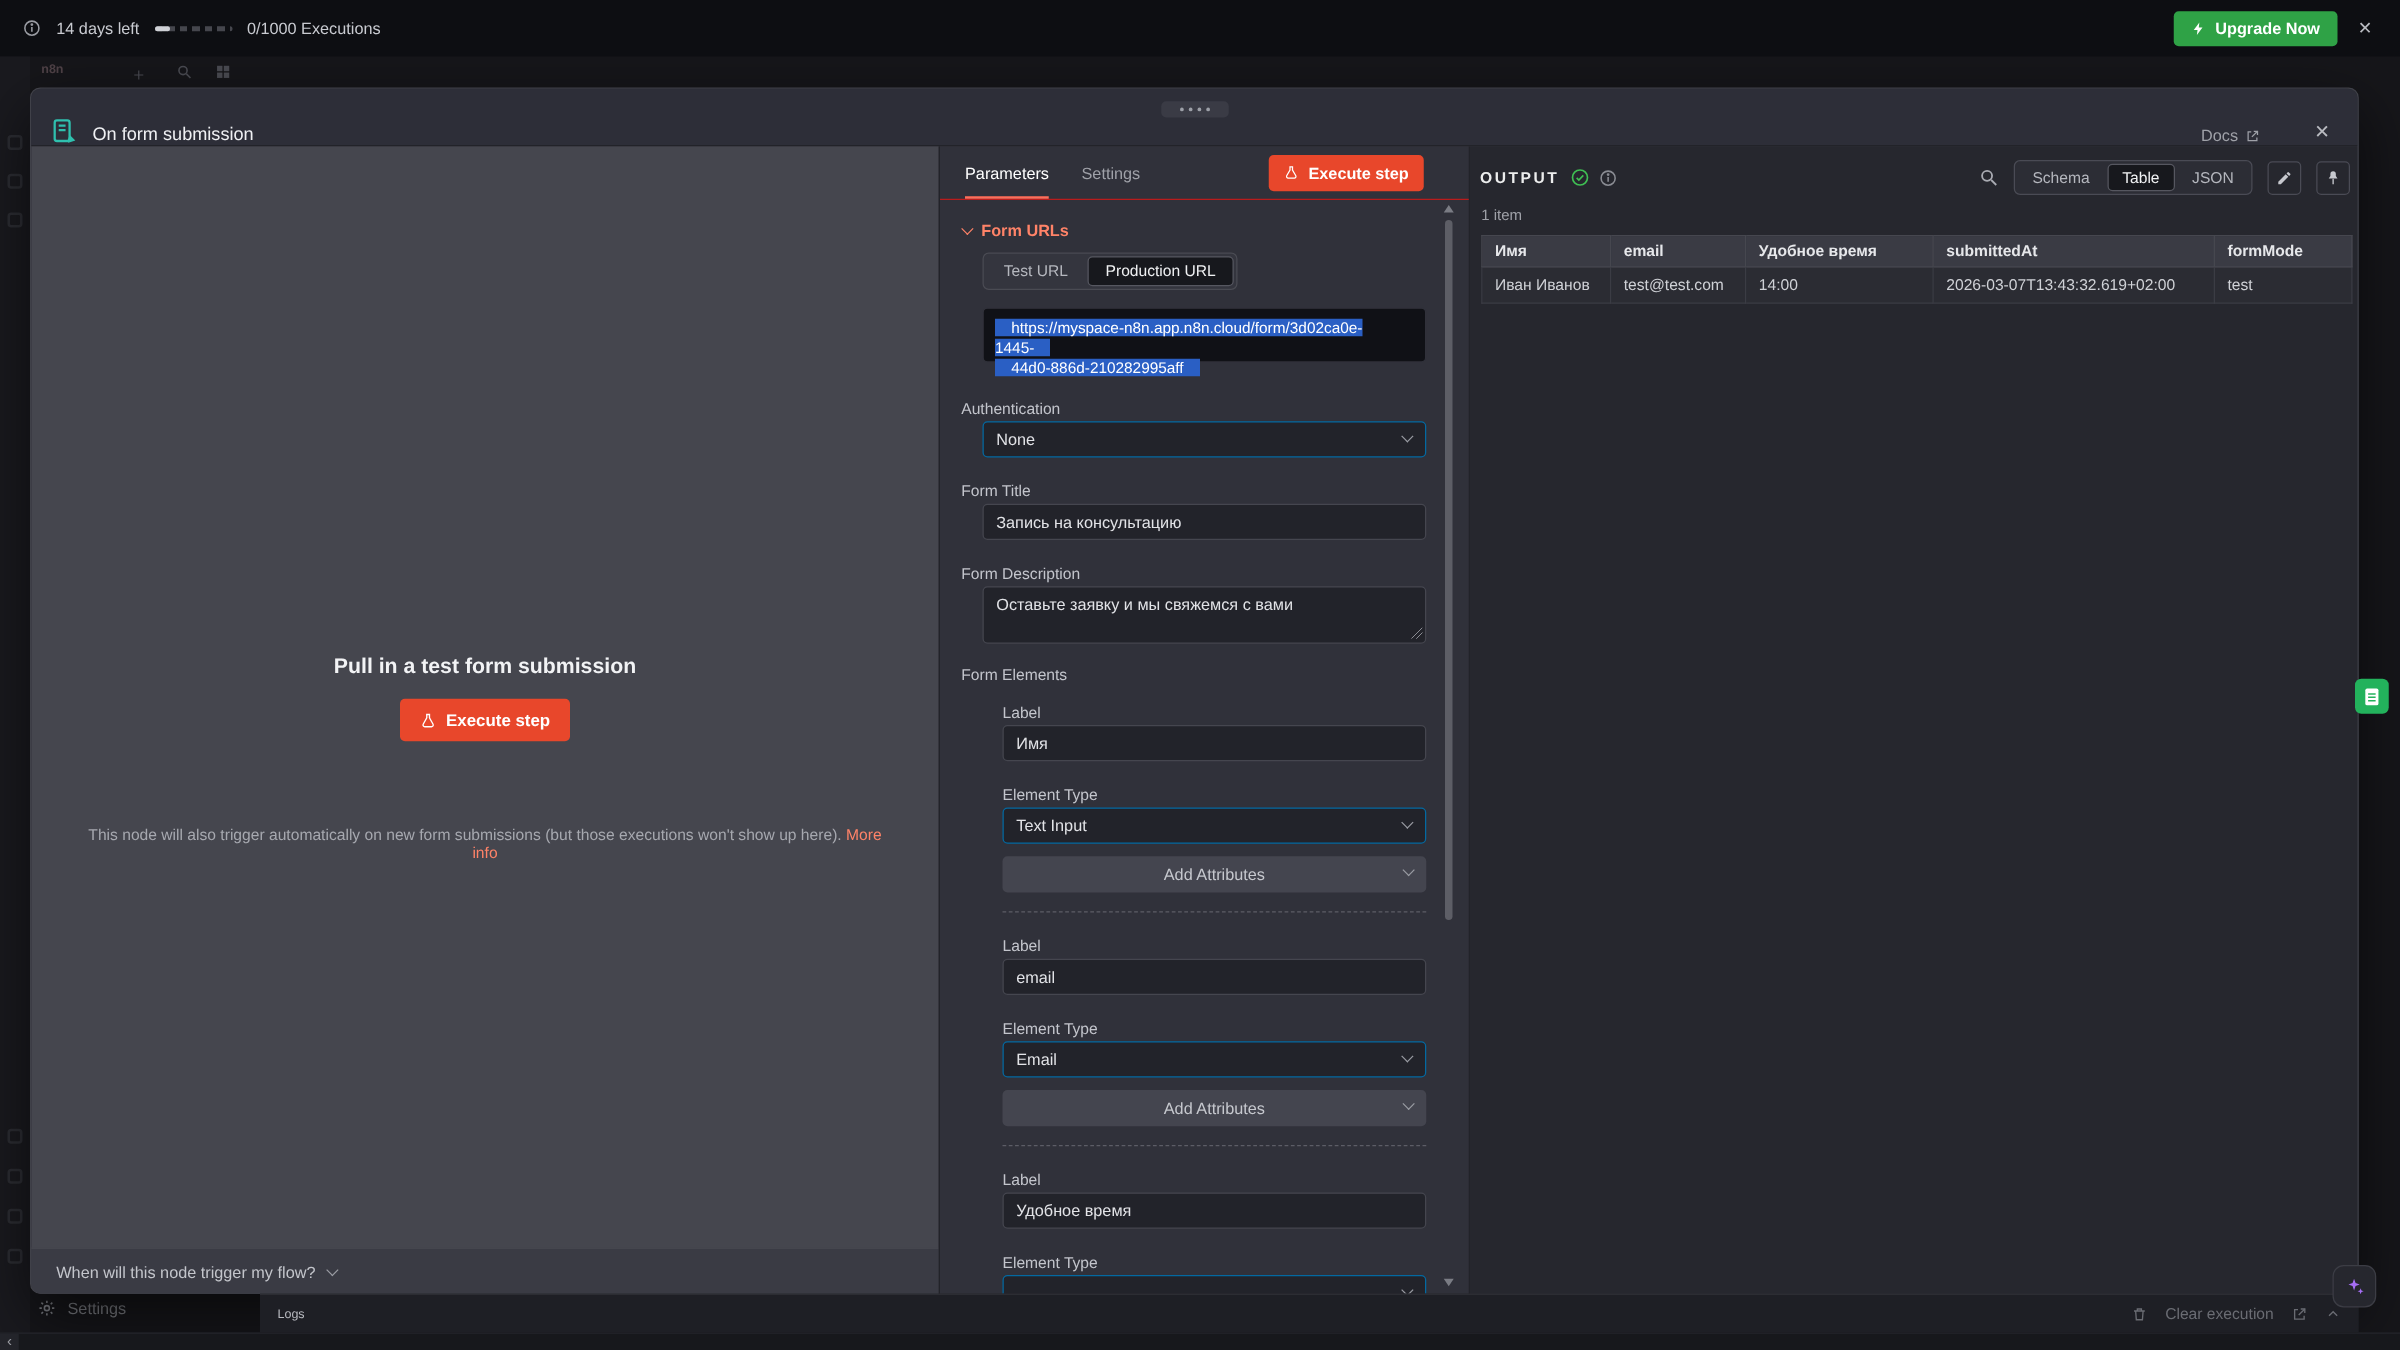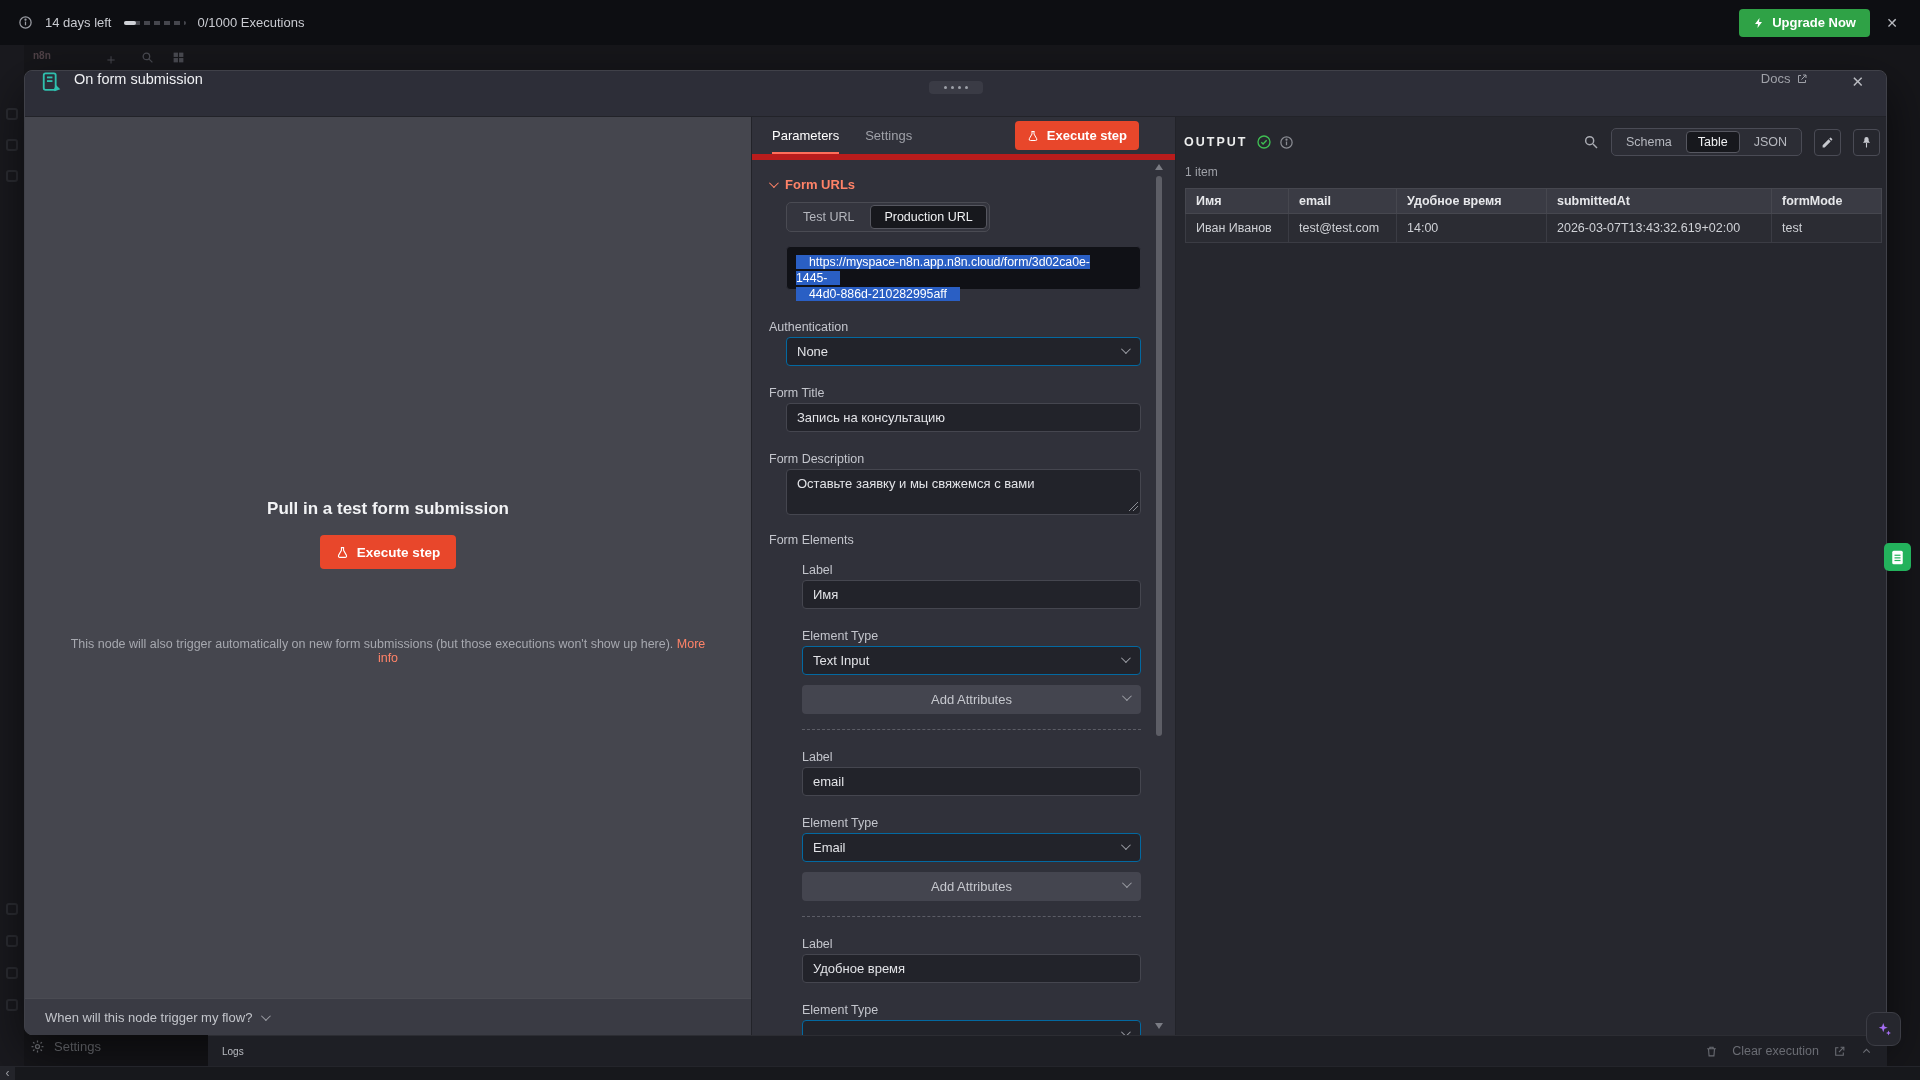--- a/index.html
+++ b/index.html
@@ -39,49 +39,49 @@
   .modal {
     position:absolute; left:24px; top:70px; width:1863px; height:965px;
     background:#2d2e36; border:1px solid #404149; border-radius:8px;
     box-shadow:0 18px 50px rgba(0,0,0,.6); z-index:100;
   }
   .drag-pill { position:absolute; top:10px; left:50%; transform:translateX(-50%);
     width:54px; height:13px; background:#3a3b45; border-radius:4px;
     display:flex; align-items:center; justify-content:center; gap:4px; z-index:5;}
   .drag-pill i { width:3px; height:3px; border-radius:50%; background:#9da0a8; }
 
-  .modal-header { height:46px; display:flex; align-items:flex-start; gap:11px;
+  .modal-header { height:46px; display:flex; align-items:flex-end; gap:11px;
     padding:0 16px; background:#2d2e38; border-bottom:1px solid #222329; border-radius:8px 8px 0 0; }
   .modal-title { color:#eff0f3; font-size:14.5px; }
   .docs-link { margin-left:auto; margin-right:26px; display:flex; align-items:center; gap:6px;
     color:#9fa1a8; font-size:13px; cursor:pointer; }
   .modal-close { color:#b9bbc1; font-size:15px; cursor:pointer; padding:2px 6px; }
 
   .modal-body { display:flex; height:918px; border-radius:0 0 8px 8px; overflow:hidden; }
 
   
   .panel-left { width:726px; background:#45464e; position:relative; }
-  .left-center { position:absolute; top:382px; left:0; right:0; text-align:center; }
+  .left-center { position:absolute; top:406px; left:0; right:0; text-align:center; }
   .headline { font-size:17px; font-weight:700; color:#f2f3f5; }
   .btn-orange { display:inline-flex; align-items:center; gap:8px; background:#e8472b; color:#fff;
     border:none; border-radius:4px; height:34px; padding:0 16px; font-size:13.5px; font-weight:600; cursor:pointer; }
   .left-center .btn-orange { margin-top:16px; }
   .left-note { margin-top:68px; font-size:12.5px; color:#a6a8af; padding:0 40px; }
   .left-note a { color:#ff8368; text-decoration:none; cursor:pointer; }
   .left-footer { position:absolute; left:0; bottom:0; width:100%; height:37px; background:#3a3b44;
     border-top:1px solid #4a4b52; display:flex; align-items:center; gap:9px; padding:0 20px;
     color:#c3c5cb; font-size:13px; cursor:pointer; }
 
   .chev { width:7px; height:7px; border-right:1.6px solid #9a9ca3; border-bottom:1.6px solid #9a9ca3;
     display:inline-block; transform:rotate(45deg) translateY(-2px); }
   .chev.orange { border-color:#ff8368; }
 
   
   .panel-mid { width:425px; background:#30313a; border-left:1px solid #222329; border-right:1px solid #222329; position:relative; }
-  .tabs { height:43px; display:flex; align-items:center; gap:26px; padding-left:20px; border-bottom:6px solid #b91c1c;justify-content:space-between; }
+  .tabs { height:43px; display:flex; align-items:center; gap:26px; padding-left:20px; border-bottom:1px solid #b91c1c;justify-content:space-between; }
   .tab { height:100%; display:flex; align-items:center; color:#9fa1a8; font-size:13px; cursor:pointer; }
   .tab.active { color:#fff; border-bottom:2px solid #ff6d5a; padding-top:2px; }
   .tabs .btn-orange { margin-left:auto; margin-right:36px; height:29px; padding:0 12px; font-size:13px; }
 
   .params-scroll { position:absolute; left:0; top:43px; width:100%; height:875px; overflow:hidden; padding:17px 0 0 17px; }
   .section-head { display:flex; align-items:center; gap:9px; color:#ff8368; font-size:13px; font-weight:700; cursor:pointer; }
   .inset { margin-left:17px; width:355px; }
   .group { margin-left:33px; width:339px; }
 
   .seg { display:inline-flex; background:#34353e; border:1px solid #4a4b53; border-radius:5px; padding:2px; gap:2px; margin-top:10px; }

